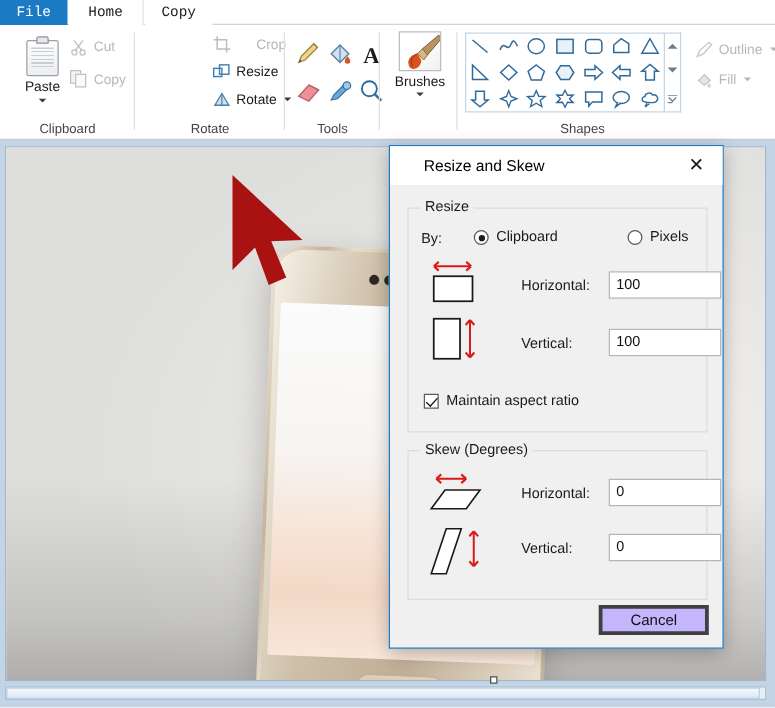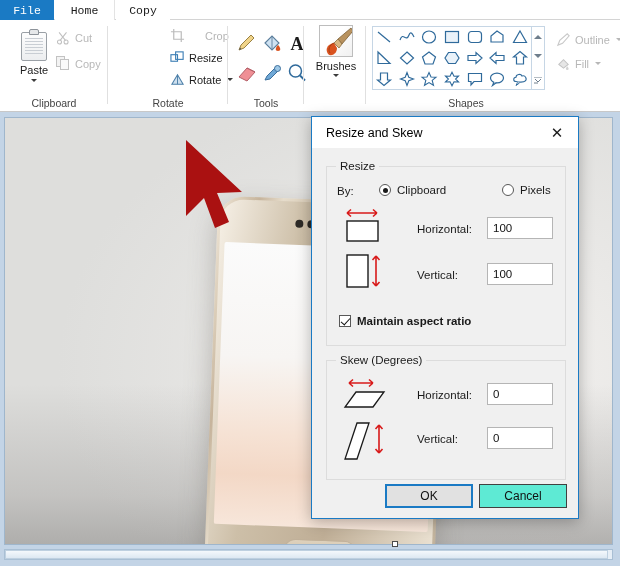--- a/index.html
+++ b/index.html
@@ -242,21 +242,21 @@
   .dialog {
     position: absolute; left: 311px; top: 116px; width: 268px; height: 403px;
     background: #f0f0f0; border: 1px solid #1a7ac4;
     box-shadow: 0 3px 14px rgba(0,0,0,0.28);
   }
   .dlg-title {
     position: absolute; left: 0; top: 0; width: 100%; height: 31px;
     background: #ffffff; display: flex; align-items: center;
   }
   .dlg-title-text {
-    margin-left: 14px; font-size: 12.5px; color: #000000;
+    margin-left: 27px; font-size: 12.5px; color: #000000;
   }
   .dlg-close {
     position: absolute; right: 0; top: 0; width: 42px; height: 31px;
     display: flex; align-items: center; justify-content: center;
     font-size: 15px; color: #1a1a1a; line-height: 1;
   }
   .fieldset {
     position: absolute; border: 1px solid #dcdcdc; background: transparent;
   }
   .legend {
@@ -270,38 +270,38 @@
   .radio-wrap { position: absolute; display: flex; align-items: center; gap: 6px; font-size: 11.5px; }
   .radio {
     width: 12px; height: 12px; border: 1.3px solid #585858; border-radius: 50%;
     background: #ffffff; position: relative; flex: 0 0 12px;
   }
   .radio.on::after {
     content: ""; position: absolute; left: 2.5px; top: 2.5px;
     width: 5px; height: 5px; border-radius: 50%; background: #1a1a1a;
   }
   .textbox {
-    position: absolute; width: 66px; height: 22px;
+    position: absolute; width: 90px; height: 22px;
     border: 1px solid #b5b5b5; background: #ffffff;
     display: flex; align-items: center; padding-left: 5px;
     font-size: 11.5px; color: #111;
   }
-  .check-wrap { position: absolute; display: flex; align-items: flex-start; gap: 6px; font-size: 11.5px; font-weight: bold; }
+  .check-wrap { position: absolute; display: flex; align-items: flex-start; gap: 6px; font-size: 11.5px; }
   .checkbox {
     width: 12px; height: 12px; border: 1.3px solid #585858; background: #fff;
     position: relative; flex: 0 0 12px;
   }
   .checkbox.on::after {
     content: ""; position: absolute; left: 3px; top: 0px;
     width: 4px; height: 8px; border: solid #111; border-width: 0 1.6px 1.6px 0;
     transform: rotate(42deg);
   }
   .dlg-btn {
     position: absolute; width: 88px; height: 24px;
-    background: #5eead4; border: 1px solid #404040;
+    background: #c4b5fd; border: 3px solid #404040;
     display: flex; align-items: center; justify-content: center;
     font-size: 12px; color: #111;
   }
   .dlg-btn.primary { border: 2px solid #1a7ac4; background: #e1e1e1; }
   .btn-ok { left: 73px; top: 367px; }
   .btn-cancel { left: 167px; top: 367px; }
 
   .icon-slot { position: absolute; }
 </style>
 </head>
@@ -658,21 +658,18 @@
       <svg class="icon-slot" style="left:12px; top:58px;" width="52" height="48" viewBox="0 0 52 48">
         <path d="M18 4 L30 4 L18 40 L6 40 Z" fill="#ffffff" stroke="#1a1a1a" stroke-width="1.3"></path>
         <path d="M40 6 V34 M40 6 L36.5 10 M40 6 L43.5 10 M40 34 L36.5 30 M40 34 L43.5 30" stroke="#d81a1a" stroke-width="1.6" fill="none"></path>
       </svg>
       <span class="lbl" style="left:90px; top:72px;">Vertical:</span>
       <div class="textbox" style="left:160px; top:66px;">
         <span>0</span>
       </div>
     </div>
 
-    <div class="dlg-btn primary btn-ok">
-      <span>OK</span>
-    </div>
     <div class="dlg-btn btn-cancel">
       <span>Cancel</span>
     </div>
   </div>
 
 </div>
 
 </body></html>

